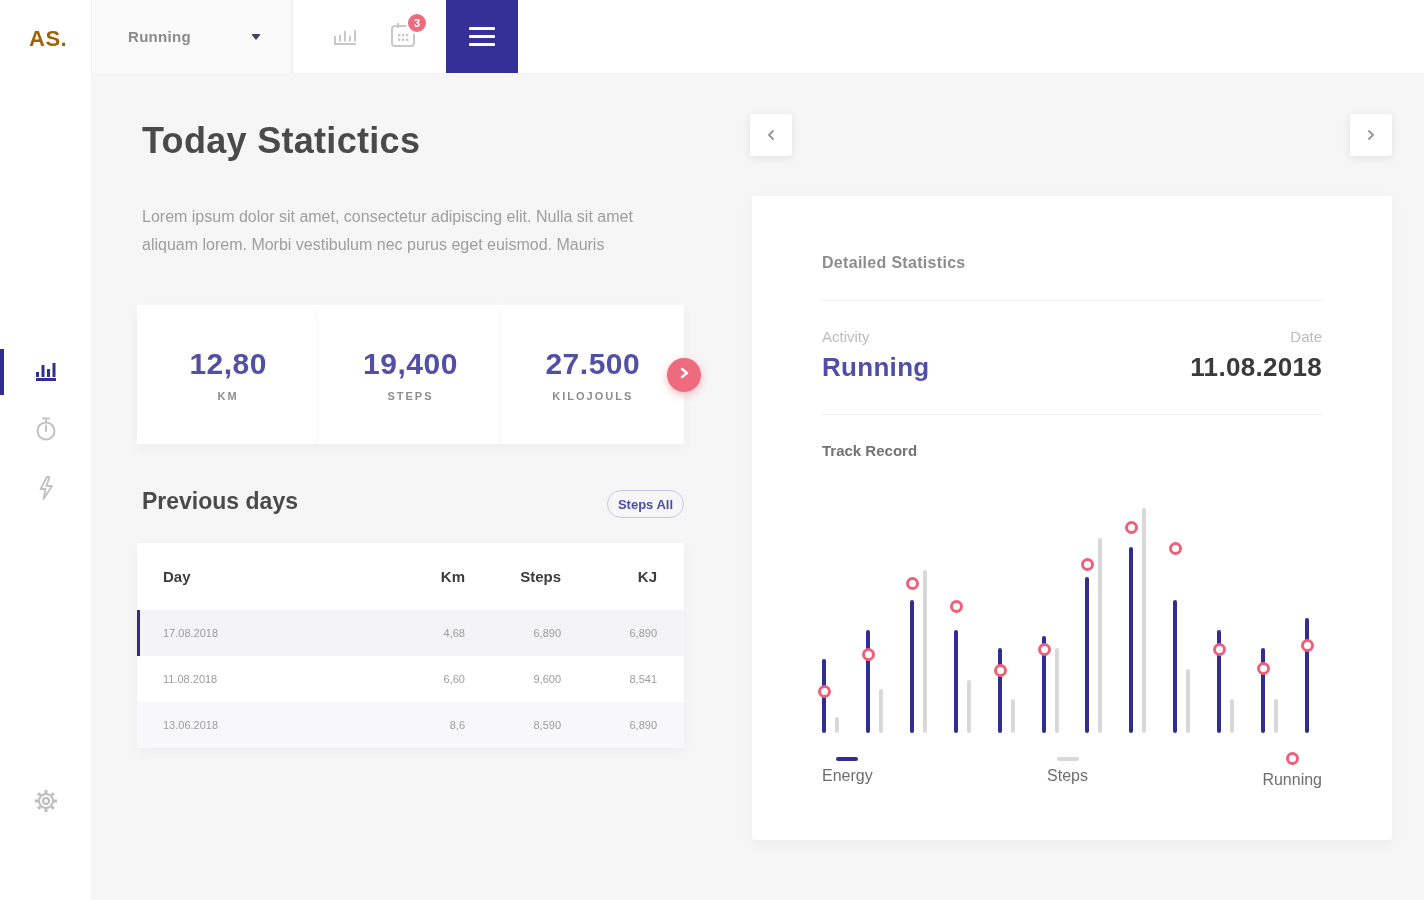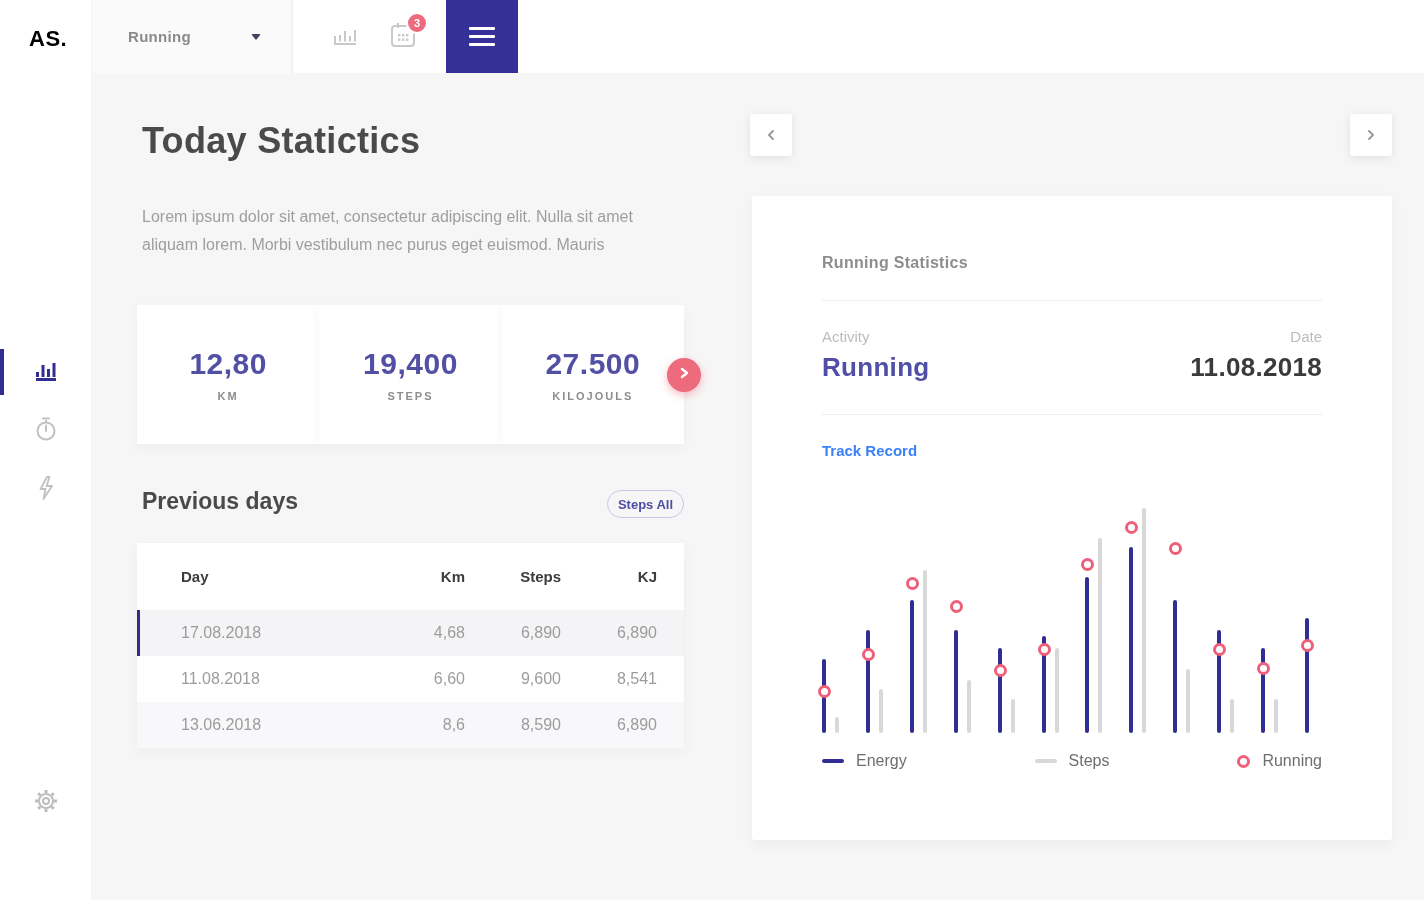--- a/index.html
+++ b/index.html
@@ -21,74 +21,74 @@
   .topbar-divider { width:1px; background:#f0f0f0; height:73px; }
   .topbar-icons { display:flex; align-items:center; gap:32px; padding:0 30px 0 40px; }
   .icon-btn { position:relative; cursor:pointer; display:flex; align-items:center; }
   .badge { position:absolute; top:-10px; right:-12px; width:22px; height:22px; border-radius:50%;
     background:#ee6b7e; border:2px solid #fff; color:#fff; font-size:11px; font-weight:700;
     display:flex; align-items:center; justify-content:center; }
   .hamburger { width:72px; background:#343097; display:flex; flex-direction:column; align-items:center; justify-content:center; gap:5px; cursor:pointer; }
   .hamburger span { display:block; width:26px; height:3px; background:#fff; border-radius:1px; }
   
   .sidebar { position:absolute; left:0; top:0; width:91px; height:900px; background:#fff; z-index:5; }
-  .logo { position:absolute; left:29px; top:26px; font-size:22px; font-weight:700; color:#000000; letter-spacing:.5px; }
+  .logo { position:absolute; left:29px; top:26px; font-size:22px; font-weight:700; color:#a16207; letter-spacing:.5px; }
   .side-item { position:absolute; left:0; width:91px; height:48px; display:flex; align-items:center; justify-content:center; cursor:pointer; }
   .side-item.active::before { content:""; position:absolute; left:0; top:1px; width:4px; height:46px; background:#302d93; }
   
   .main { position:absolute; left:91px; top:73px; right:0; bottom:0; background:#f7f6f6; }
   .page-title { position:absolute; left:51px; top:47px; font-size:36px; font-weight:700; color:#4a4a4a; letter-spacing:.3px; }
   .page-desc { position:absolute; left:51px; top:130px; width:530px; font-size:16px; line-height:28px; color:#9e9e9e; }
   
   .stats-row { position:absolute; left:46px; top:232px; width:547px; height:139px; display:flex; gap:0; }
   .stat-card { flex:1; background:#fff; box-shadow:0 4px 10px rgba(80,80,110,.05); display:flex; flex-direction:column; align-items:center; justify-content:center; }
   .stat-value { font-size:30px; font-weight:700; color:#5250a4; letter-spacing:.5px; }
   .stat-label { margin-top:9px; font-size:11px; font-weight:700; color:#8d8d8d; letter-spacing:2px; }
   .stats-next-btn { position:absolute; right:-17px; top:50%; margin-top:-17px; width:34px; height:34px; border-radius:50%;
     background:#ee6b7e; box-shadow:0 3px 9px rgba(238,107,126,.45); display:flex; align-items:center; justify-content:center; cursor:pointer; }
   
   .prev-title { position:absolute; left:51px; top:415px; font-size:23px; font-weight:700; color:#4a4a4a; }
   .view-all-btn { position:absolute; left:516px; top:417px; width:77px; height:28px; border:1px solid #c9c8e6; border-radius:15px;
     background:transparent; color:#4f4da3; font-size:13px; font-weight:700; cursor:pointer; font-family:inherit; }
   .table-card { position:absolute; left:46px; top:470px; width:547px; background:#fff; box-shadow:0 4px 12px rgba(80,80,110,.05); }
   .thead { display:flex; align-items:center; height:67px; padding:0 27px 0 26px; font-size:15px; font-weight:700; color:#3c3c3c; }
-  .trow  { display:flex; align-items:center; height:46px; padding:0 27px 0 26px; font-size:16px; color:#9c9c9c; }
+  .trow  { display:flex; align-items:center; height:46px; padding:0 27px 0 26px; font-size:11px; color:#9c9c9c; }
   .trow.alt { background:#f8f8fa; }
   .trow.sel { background:#f4f4f6; border-left:3px solid #2f2c87; padding-left:23px; }
-  .c-day { flex:1; text-align:left;margin-left:18px; }
+  .c-day { flex:1; text-align:left; }
   .c-km { width:90px; text-align:right; }
   .c-steps { width:96px; text-align:right; }
   .c-kj { width:96px; text-align:right; }
   
   .car-btn { position:absolute; width:42px; height:42px; background:#fff; border-radius:3px; box-shadow:0 2px 10px rgba(0,0,0,.09);
     display:flex; align-items:center; justify-content:center; cursor:pointer; border:none; }
   .car-prev { left:659px; top:41px; }
   .car-next { left:1259px; top:41px; }
   
   .detail-card { position:absolute; left:661px; top:123px; width:640px; height:644px; background:#fff; border-radius:3px;
     box-shadow:0 4px 14px rgba(80,80,110,.06); }
   .ds-title { position:absolute; left:70px; top:58px; font-size:16px; font-weight:700; color:#8d8d8d; letter-spacing:.3px; }
   .ds-hr { position:absolute; left:70px; right:70px; height:1px; background:#eee; }
   .hr1 { top:104px; } .hr2 { top:218px; }
   .ds-meta { position:absolute; left:70px; right:70px; top:132px; display:flex; justify-content:space-between; }
   .meta-label { font-size:15px; font-weight:500; color:#bcbcbc; }
   .meta-value { margin-top:7px; font-size:26px; font-weight:700; letter-spacing:.3px; }
   .meta-activity .meta-value { color:#504ea6; }
   .meta-date { text-align:right; }
   .meta-date .meta-value { color:#3a3a3a; }
-  .track-title { position:absolute; left:70px; top:246px; font-size:15px; font-weight:700; color:#3b82f6; }
+  .track-title { position:absolute; left:70px; top:246px; font-size:15px; font-weight:700; color:#737373; }
   
   .chart { position:absolute; left:70px; top:300px; width:500px; height:237px; }
   .cgroup { position:absolute; bottom:0; width:17px; height:100%; }
   .bar { position:absolute; bottom:0; width:4px; border-radius:2px; }
   .bar.energy { left:0; background:#302d93; }
   .bar.steps { left:13px; background:#d8d8d8; }
   .ring { position:absolute; left:-4px; width:13px; height:13px; border-radius:50%; border:3px solid #ee5f78; background:#fff; }
   .legend { position:absolute; left:70px; right:70px; top:556px; display:flex; align-items:center; justify-content:space-between; }
-  .legend-item { display:flex; align-items:center; gap:12px; }
+  .legend-item { display:flex; align-items:center; gap:6px;flex-direction:column; }
   .sw-dash { width:22px; height:4px; border-radius:2px; }
   .sw-ring { width:13px; height:13px; border-radius:50%; border:3px solid #ee5f78; background:#fff; }
   .legend-label { font-size:16px; color:#6e6e6e; }
 </style>
 </head>
 <body>
 
 <nav class="sidebar">
   <div class="logo">AS.</div>
 
@@ -257,21 +257,21 @@
       <polyline points="8,3 4,7 8,11" stroke="#9a9a9a" stroke-width="2" stroke-linecap="round" stroke-linejoin="round"></polyline>
     </svg>
   </button>
   <button class="car-btn car-next">
     <svg width="12" height="14" viewBox="0 0 12 14" fill="none">
       <polyline points="4,3 8,7 4,11" stroke="#9a9a9a" stroke-width="2" stroke-linecap="round" stroke-linejoin="round"></polyline>
     </svg>
   </button>
 
   <section class="detail-card">
-    <div class="ds-title">Running Statistics</div>
+    <div class="ds-title">Detailed Statistics</div>
     <div class="ds-hr hr1"></div>
 
     <div class="ds-meta">
       <div class="meta-activity">
         <div class="meta-label">Activity</div>
         <div class="meta-value">Running</div>
       </div>
       <div class="meta-date">
         <div class="meta-label">Date</div>
         <div class="meta-value">11.08.2018</div>

